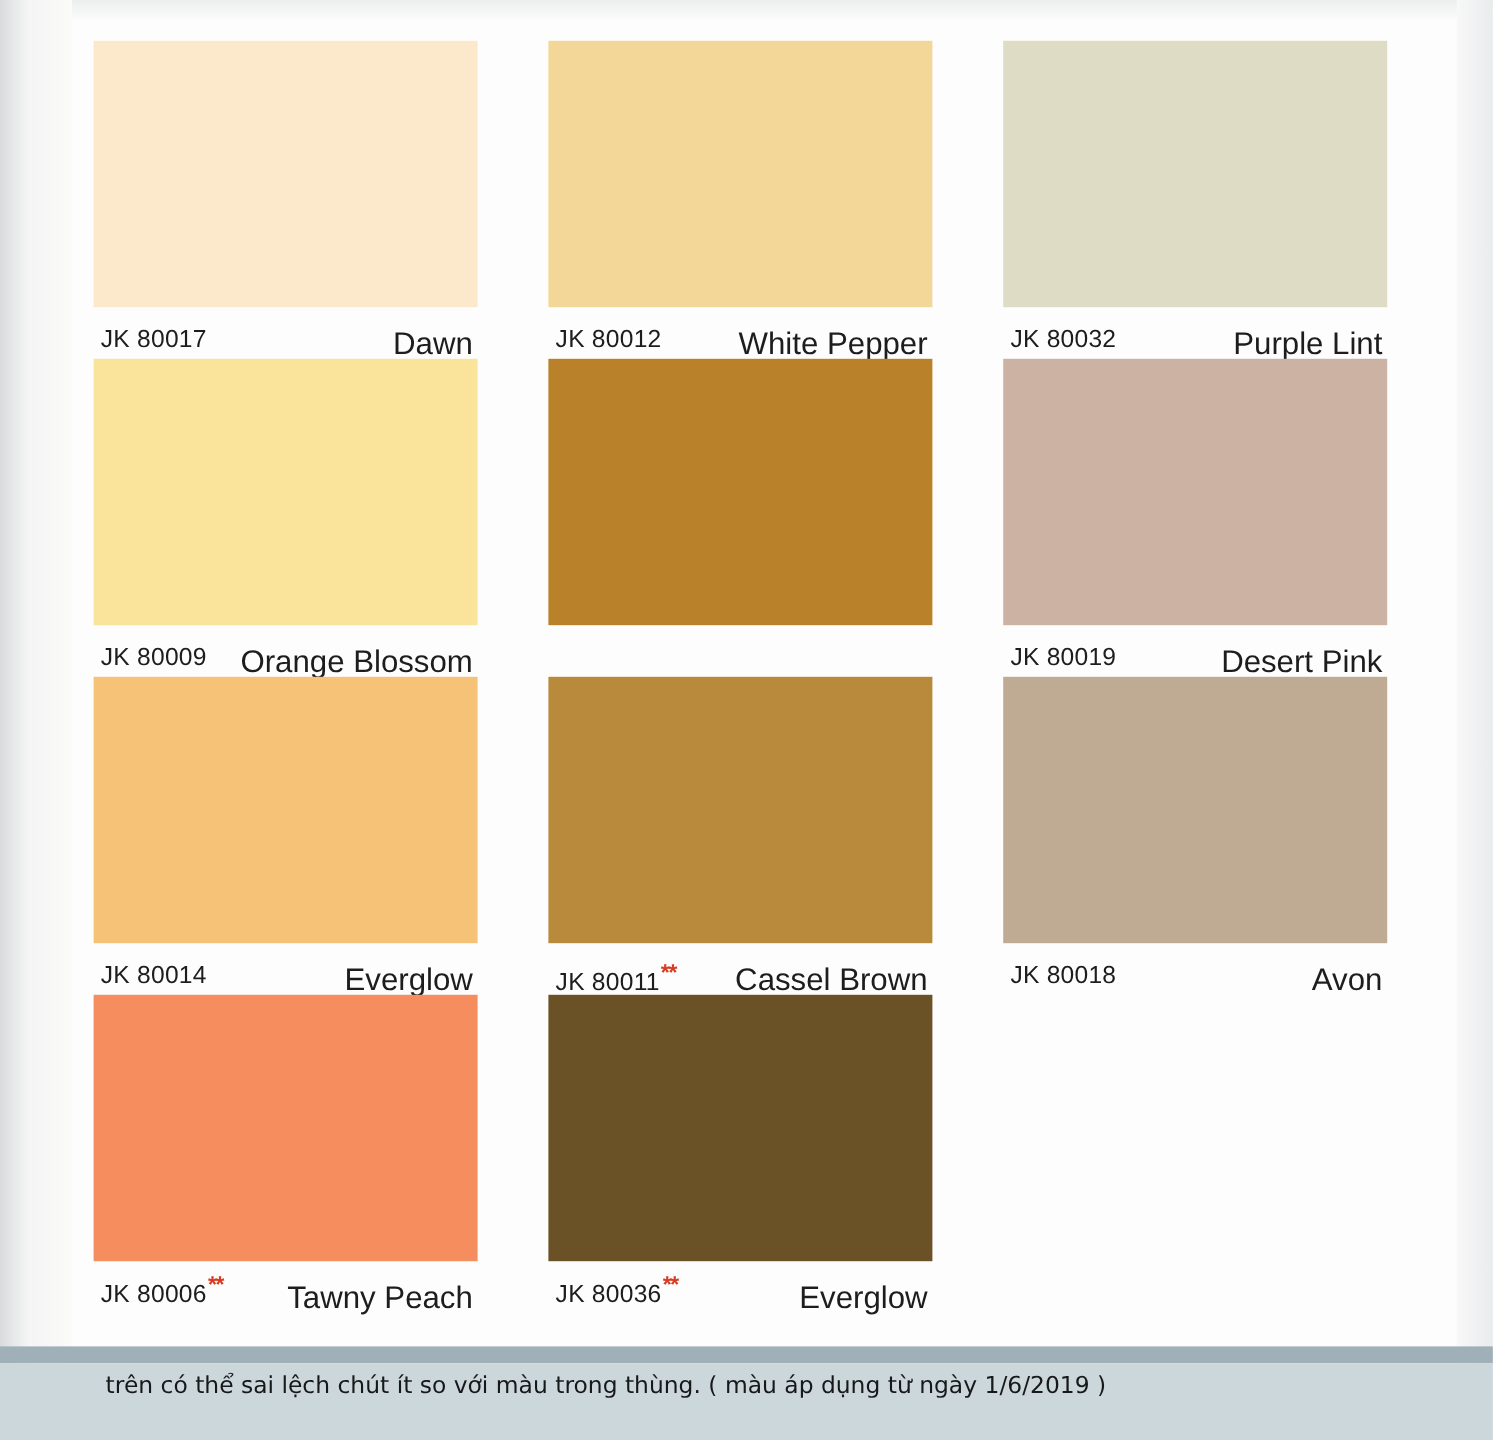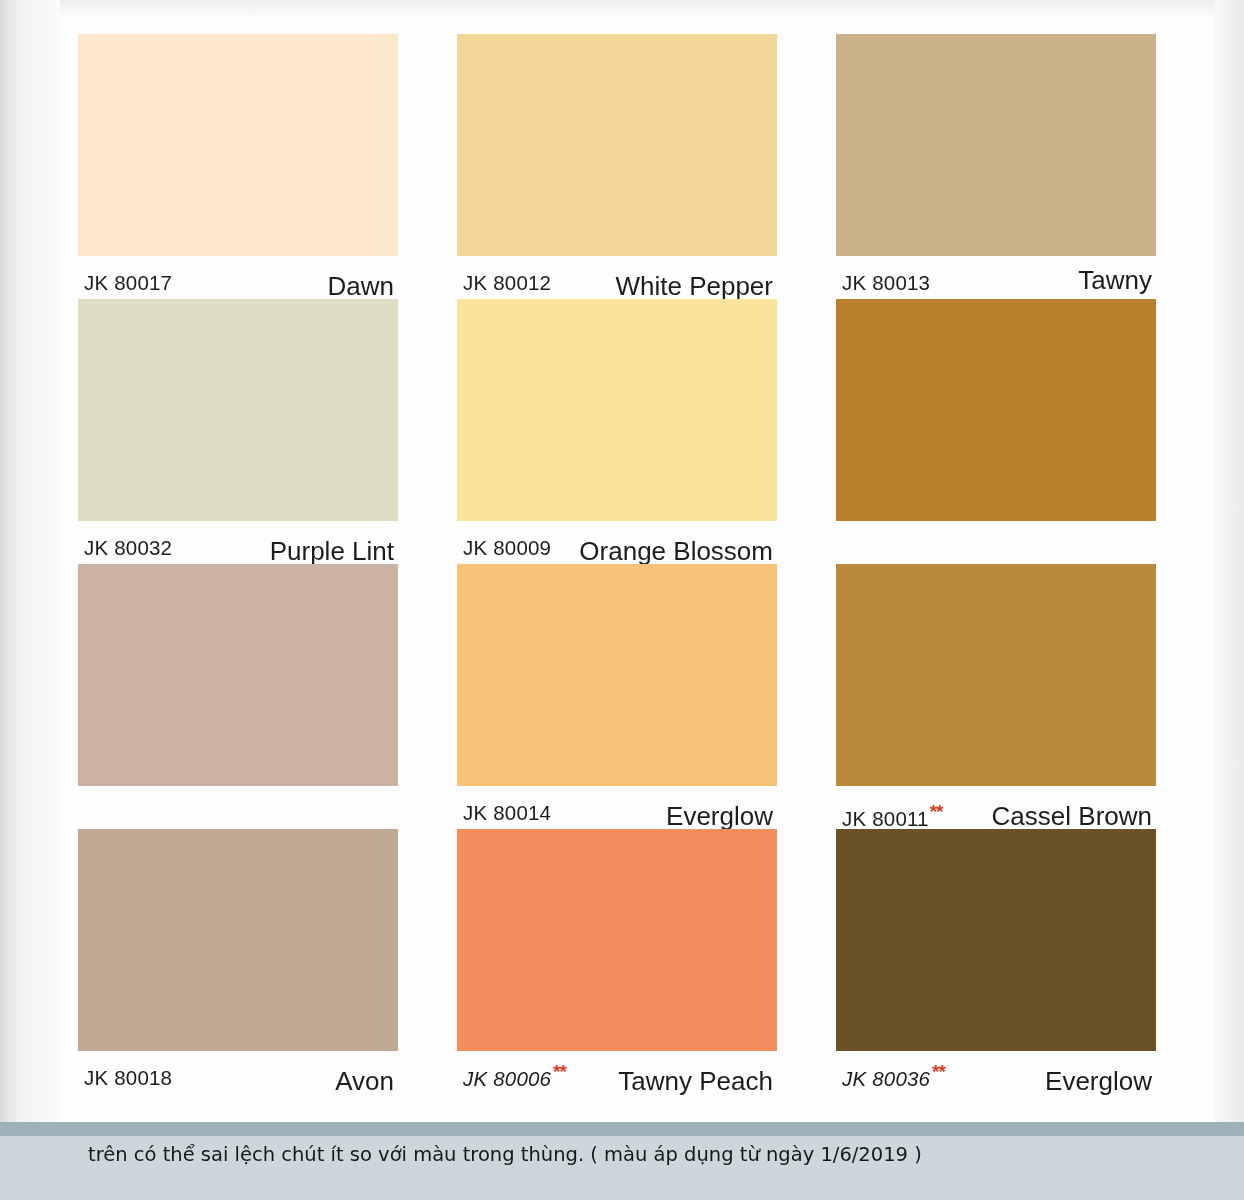--- a/index.html
+++ b/index.html
@@ -95,21 +95,21 @@
   .name {
     position: absolute;
     right: 4px;
     top: 15px;
     font-size: 26px;
     color: #1d1d1d;
     white-space: nowrap;
   }
   
   .cell.raise-name .name { top: 9px; }
-  .cell.raise-code .code { top: 10px; font-style: italic; }
+  .cell.raise-code .code { top: 10px; }
 
   
   #footer-wrap {
     position: absolute;
     left: 0;
     right: 0;
     bottom: 0;
     height: 78px;
   }
   #footer-rule {
@@ -154,46 +154,43 @@
           <div class="name">Dawn</div>
         </div>
       </div>
       <div class="cell">
         <div class="chip" title="White Pepper" style="background: rgb(243, 215, 152);"></div>
         <div class="labels">
           <div class="code"><span>JK 80012</span></div>
           <div class="name">White Pepper</div>
         </div>
       </div>
-      <div class="cell raise-name">
-        <div class="chip" title="Tawny" style="background: rgb(201, 177, 137);"></div>
-        <div class="labels">
-          <div class="code"><span>JK 80013</span></div>
-          <div class="name">Tawny</div>
-        </div>
-      </div>
       <div class="cell">
         <div class="chip" title="Purple Lint" style="background: rgb(222, 220, 196);"></div>
         <div class="labels">
           <div class="code"><span>JK 80032</span></div>
           <div class="name">Purple Lint</div>
         </div>
       </div>
       <div class="cell">
         <div class="chip" title="Orange Blossom" style="background: rgb(250, 228, 155);"></div>
         <div class="labels">
           <div class="code"><span>JK 80009</span></div>
           <div class="name">Orange Blossom</div>
         </div>
       </div>
       <div class="cell raise-name">
         <div class="chip" title="Camel" style="background: rgb(185, 130, 42);"></div>
       </div>
       <div class="cell">
         <div class="chip" title="Desert Pink" style="background: rgb(203, 178, 163);"></div>
+        <div class="labels">
+          <div class="code"><span>JK 80019</span></div>
+          <div class="name">Desert Pink</div>
+        </div>
       </div>
       <div class="cell">
         <div class="chip" title="Everglow" style="background: rgb(245, 194, 120);"></div>
         <div class="labels">
           <div class="code"><span>JK 80014</span></div>
           <div class="name">Everglow</div>
         </div>
       </div>
       <div class="cell">
         <div class="chip" title="Cassel Brown" style="background: rgb(185, 138, 60);"></div>

